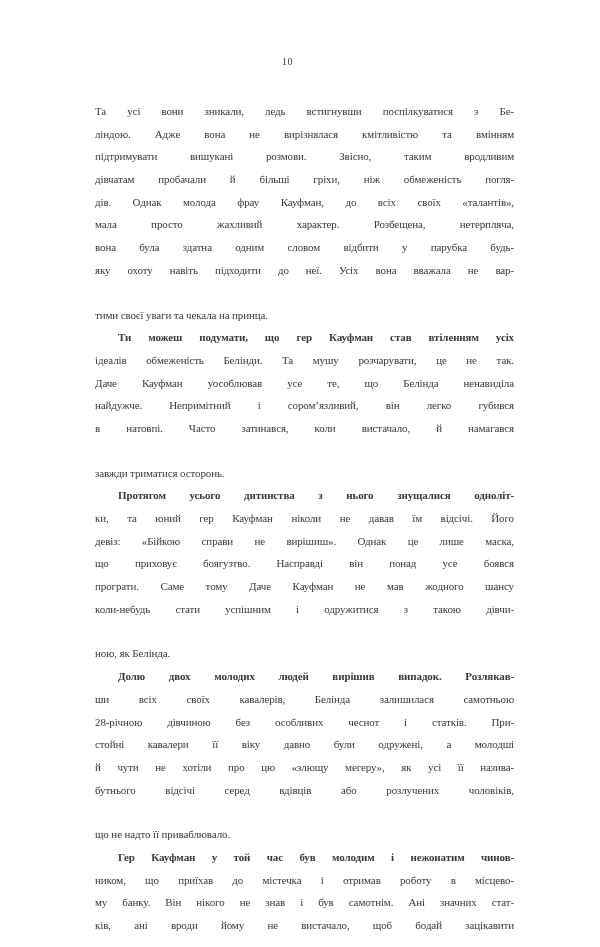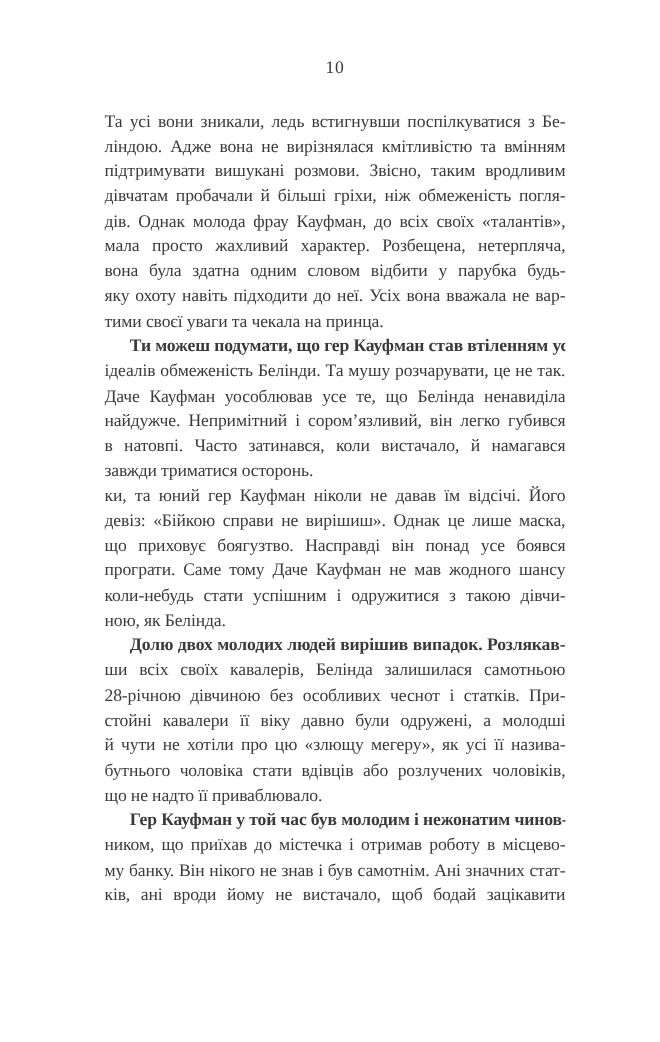--- a/index.html
+++ b/index.html
@@ -11,50 +11,51 @@
     position: relative;
     width: 600px;
     height: 947px;
     background: #ffffff;
     font-family: "Liberation Serif", "DejaVu Serif", serif;
     overflow: hidden;
   }
   .page-number {
     position: absolute;
     top: 52px;
-    left: 95px;
+    left: 78px;
     width: 419px;
     text-align: center;
-    font-size: 16px;
+    font-size: 10px;
     line-height: 20px;
     letter-spacing: 0.5px;
   }
   .text-block {
     position: absolute;
     top: 100px;
     left: 95px;
     width: 419px;
   }
   .paragraph {
     margin: 0;
     padding: 0;
   }
   .line {
-    font-size: 16px;
+    font-size: 11px;
     line-height: 22.7px;
     height: 22.7px;
     letter-spacing: -0.12px;
     white-space: nowrap;
     overflow: hidden;
     text-align: justify;
     text-align-last: justify;
     text-justify: inter-word;
   }
   .line.para-end {
     text-align-last: left;
+    margin-top: 22px;
   }
   .line.indent {
     text-indent: 23px;
     font-weight: bold;
   }
 </style>
 </head>
 <body>
 
 <div class="page" style="background: rgb(255, 255, 255); color: rgb(58, 58, 58);">
@@ -73,34 +74,35 @@
       </div>
       <div class="paragraph">
         <div class="line indent">Ти можеш подумати, що гер Кауфман став втіленням усіх</div>
         <div class="line">ідеалів обмеженість Белінди. Та мушу розчарувати, це не так.</div>
         <div class="line">Даче Кауфман уособлював усе те, що Белінда ненавиділа</div>
         <div class="line">найдужче. Непримітний і сором’язливий, він легко губився</div>
         <div class="line">в натовпі. Часто затинався, коли вистачало, й намагався</div>
         <div class="line para-end">завжди триматися осторонь.</div>
       </div>
       <div class="paragraph">
+        <div class="line indent">Протягом усього дитинства з нього знущалися одноліт-</div>
         <div class="line">ки, та юний гер Кауфман ніколи не давав їм відсічі. Його</div>
         <div class="line">девіз: «Бійкою справи не вирішиш». Однак це лише маска,</div>
         <div class="line">що приховує боягузтво. Насправді він понад усе боявся</div>
         <div class="line">програти. Саме тому Даче Кауфман не мав жодного шансу</div>
         <div class="line">коли-небудь стати успішним і одружитися з такою дівчи-</div>
         <div class="line para-end">ною, як Белінда.</div>
       </div>
       <div class="paragraph">
         <div class="line indent">Долю двох молодих людей вирішив випадок. Розлякав-</div>
         <div class="line">ши всіх своїх кавалерів, Белінда залишилася самотньою</div>
         <div class="line">28-річною дівчиною без особливих чеснот і статків. При-</div>
         <div class="line">стойні кавалери її віку давно були одружені, а молодші</div>
         <div class="line">й чути не хотіли про цю «злющу мегеру», як усі її назива-</div>
-        <div class="line">бутнього чоловіка стати вдівців або розлучених чоловіків,</div>
+        <div class="line">бутнього відсічі серед вдівців або розлучених чоловіків,</div>
         <div class="line para-end">що не надто її приваблювало.</div>
       </div>
       <div class="paragraph">
         <div class="line indent">Гер Кауфман у той час був молодим і нежонатим чинов-</div>
         <div class="line">ником, що приїхав до містечка і отримав роботу в місцево-</div>
         <div class="line">му банку. Він нікого не знав і був самотнім. Ані значних стат-</div>
         <div class="line">ків, ані вроди йому не вистачало, щоб бодай зацікавити</div>
       </div>
     </div>
 </div>

